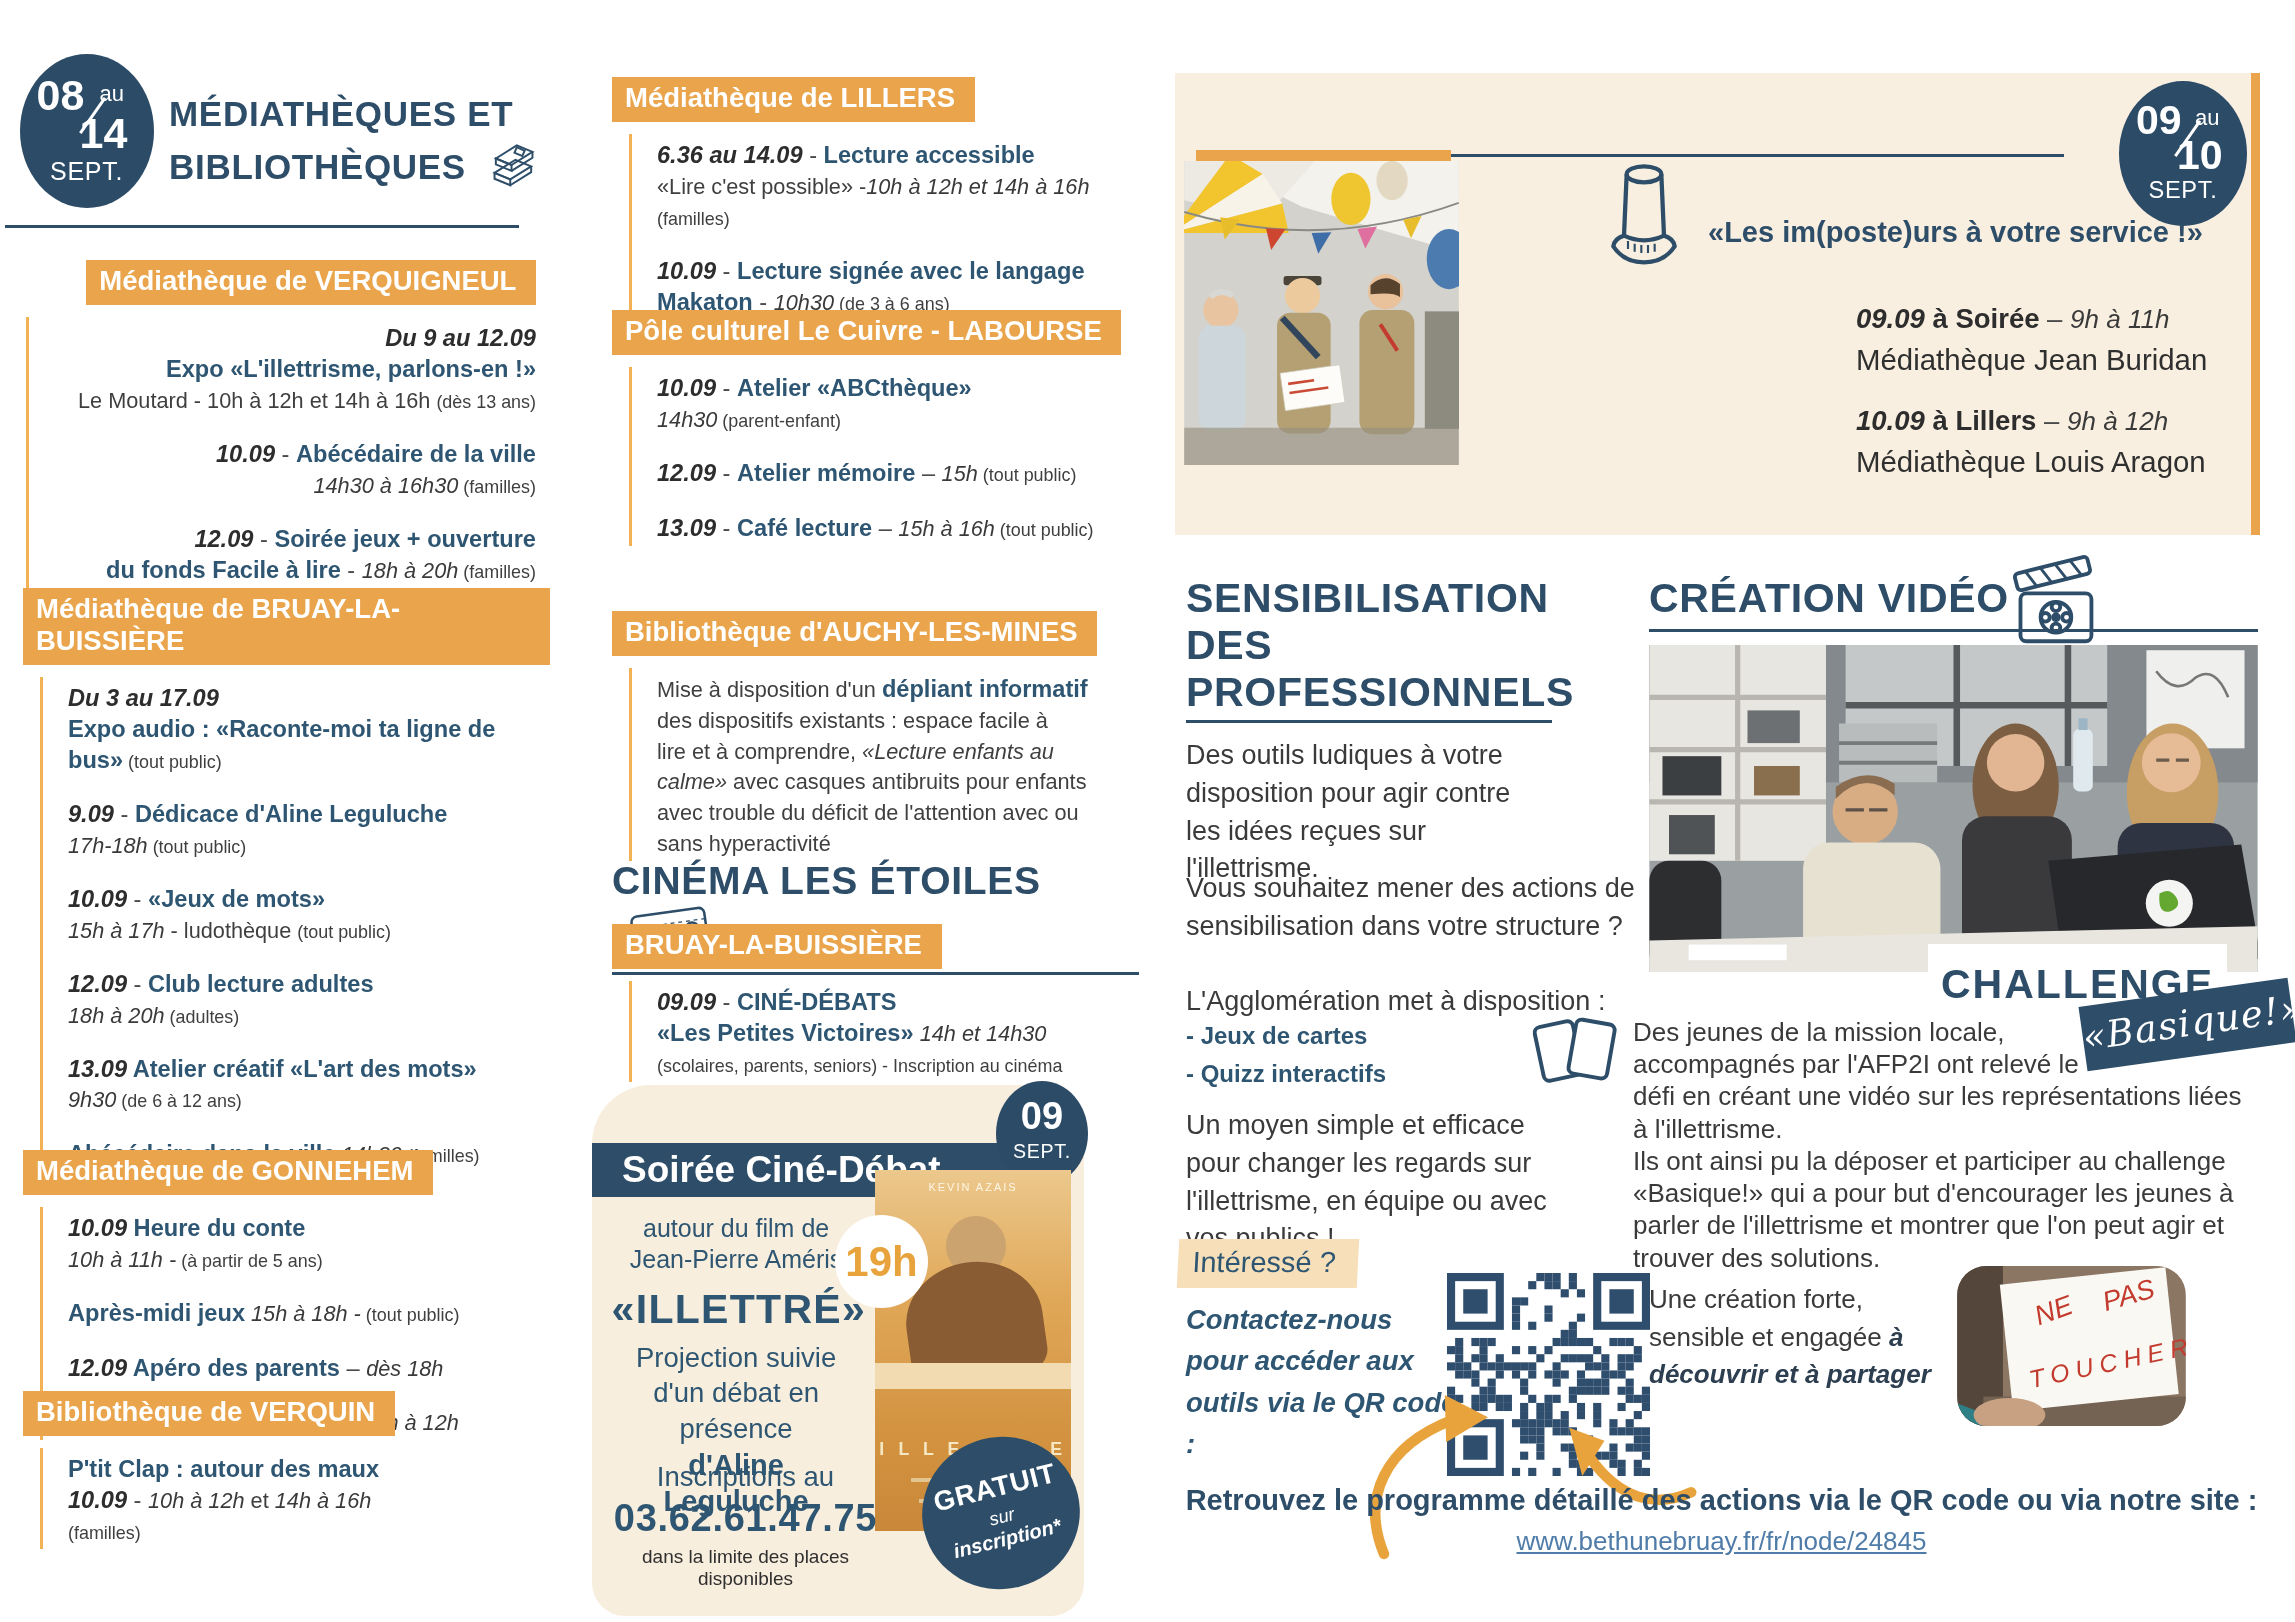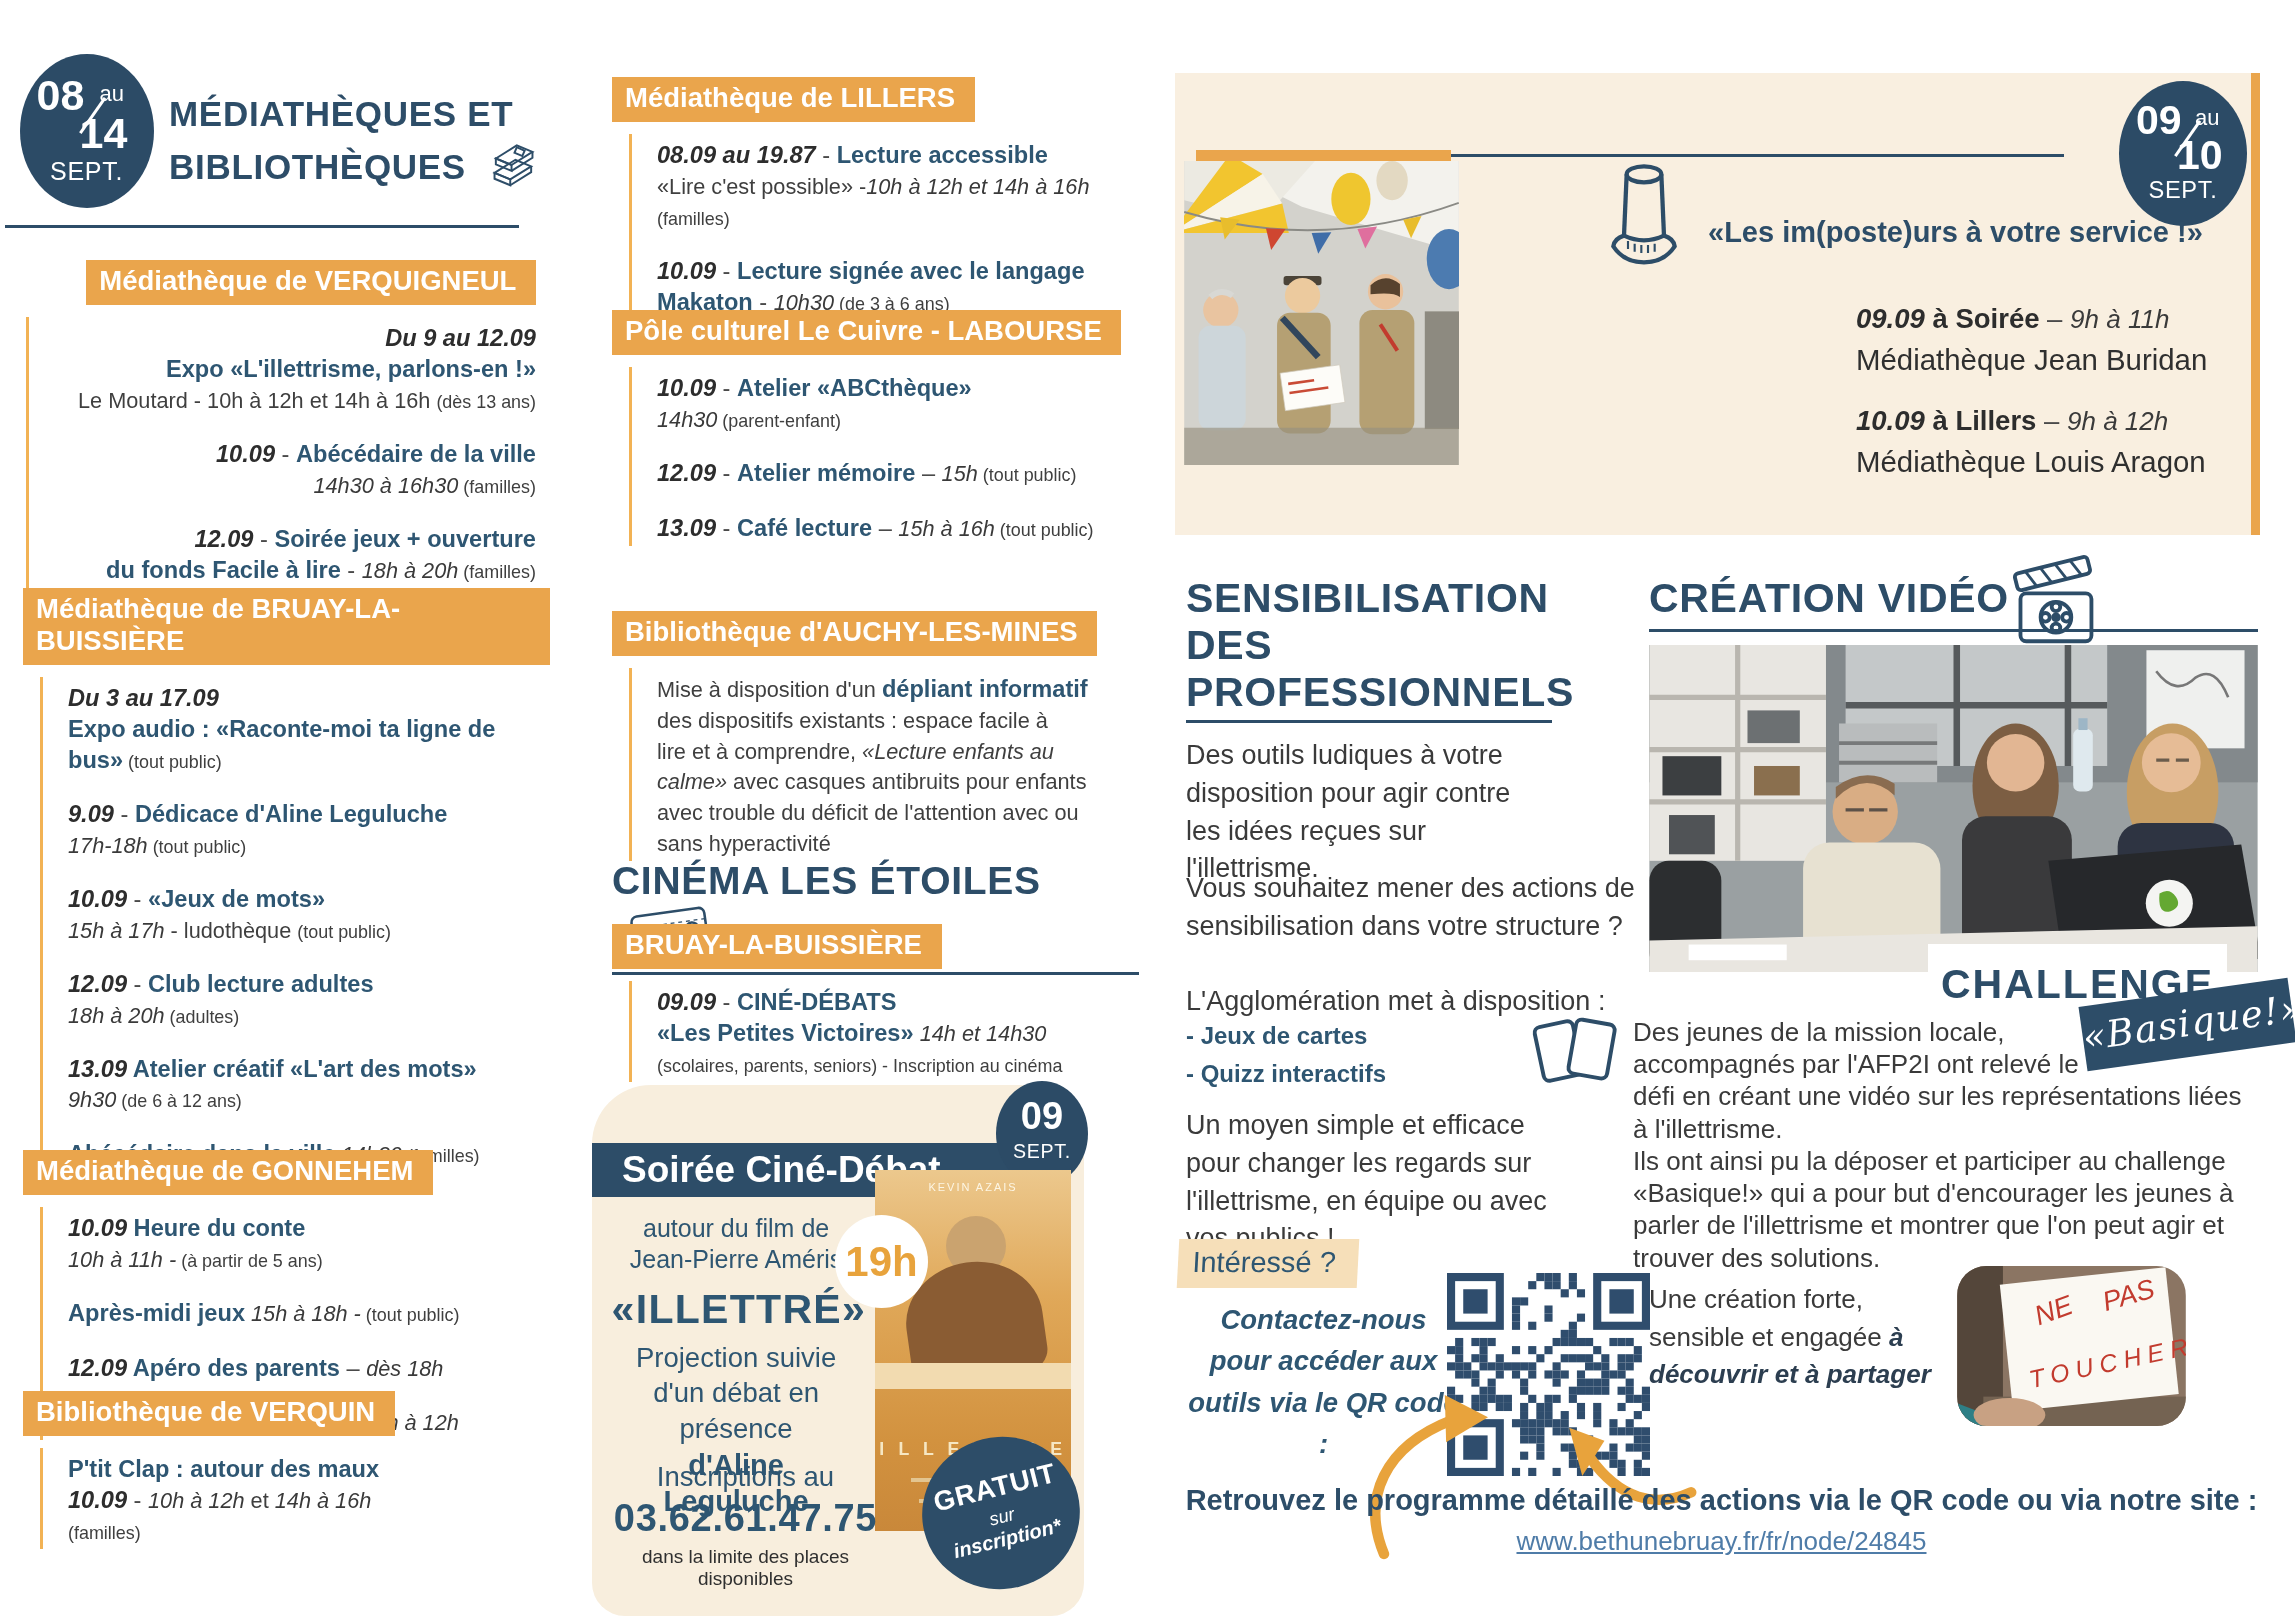--- a/index.html
+++ b/index.html
@@ -97,21 +97,21 @@
   .tp-stripe{position:absolute;right:0;top:0;width:9.2px;height:462px;background:#eaa54c;}
 
   
   .sens-title{position:absolute;left:1186px;top:575px;font-size:41px;font-weight:800;color:#2d4d68;
               line-height:1.15;letter-spacing:0.7px;}
   .sens-p{position:absolute;font-size:27px;color:#3a3a3a;line-height:1.4;}
   .sens-item{position:absolute;font-size:24px;font-weight:800;color:#2e5672;}
   .interested{position:absolute;left:1178px;top:1239px;background:#f6dfb9;color:#2e5672;
               font-size:29px;padding:6.5px 22px 9.2px 14.4px;transform:skewX(-3deg);}
   .contact{position:absolute;left:1186px;top:1299px;width:275px;font-size:27.5px;font-weight:800;
-           font-style:italic;color:#2e5672;line-height:1.5;text-align:center;}
+           font-style:italic;color:#2e5672;line-height:1.5;}
   .qr-box{position:absolute;left:1447px;top:1273px;width:203px;height:203px;background:#fff;}
 
   
   .crea-title{position:absolute;left:1649px;top:575px;font-size:41px;font-weight:800;color:#2d4d68;letter-spacing:0.7px;}
   .crea-photo{position:absolute;left:1649px;top:645px;width:609px;height:327px;overflow:hidden;}
   .challenge{position:absolute;left:1928px;top:944px;background:#fff;color:#2d4d68;
              font-size:41px;font-weight:800;letter-spacing:2px;padding:17px 13px;}
   .basique{position:absolute;left:2082px;top:992px;width:211px;height:65px;background:#2d4d68;
            transform:rotate(-8deg);color:#fff;text-align:center;line-height:63px;
            font-family:"DejaVu Serif",serif;font-style:italic;font-size:37px;letter-spacing:1.3px;}
@@ -231,21 +231,21 @@
           <div class="line"><span class="seg-d">10.09</span><span class="seg-p"> - </span><span class="seg-i">10h à 12h</span><span class="seg-r"> et </span><span class="seg-i">14h à 16h</span></div>
           <div class="line"><span class="seg-n">(familles)</span></div>
         </div>
       </div>
   </div>
 
   <div class="section" style="left:612px;top:77px;width:530px;">
     <div class="banner">Médiathèque de LILLERS</div>
     <div class="events">
         <div class="event">
-          <div class="line"><span class="seg-d">08.09 au 19.87</span><span class="seg-p"> - </span><span class="seg-t">Lecture accessible</span></div>
+          <div class="line"><span class="seg-d">6.36 au 14.09</span><span class="seg-p"> - </span><span class="seg-t">Lecture accessible</span></div>
           <div class="line"><span class="seg-r">«Lire c'est possible» -</span><span class="seg-i">10h à 12h et 14h à 16h</span></div>
           <div class="line"><span class="seg-n">(familles)</span></div>
         </div>
         <div class="event">
           <div class="line"><span class="seg-d">10.09</span><span class="seg-p"> - </span><span class="seg-t">Lecture signée avec le langage</span></div>
           <div class="line"><span class="seg-t">Makaton</span><span class="seg-p"> - </span><span class="seg-i">10h30</span><span class="seg-n"> (de 3 à 6 ans)</span></div>
         </div>
       </div>
   </div>
   <div class="section" style="left:612px;top:310px;width:530px;">

